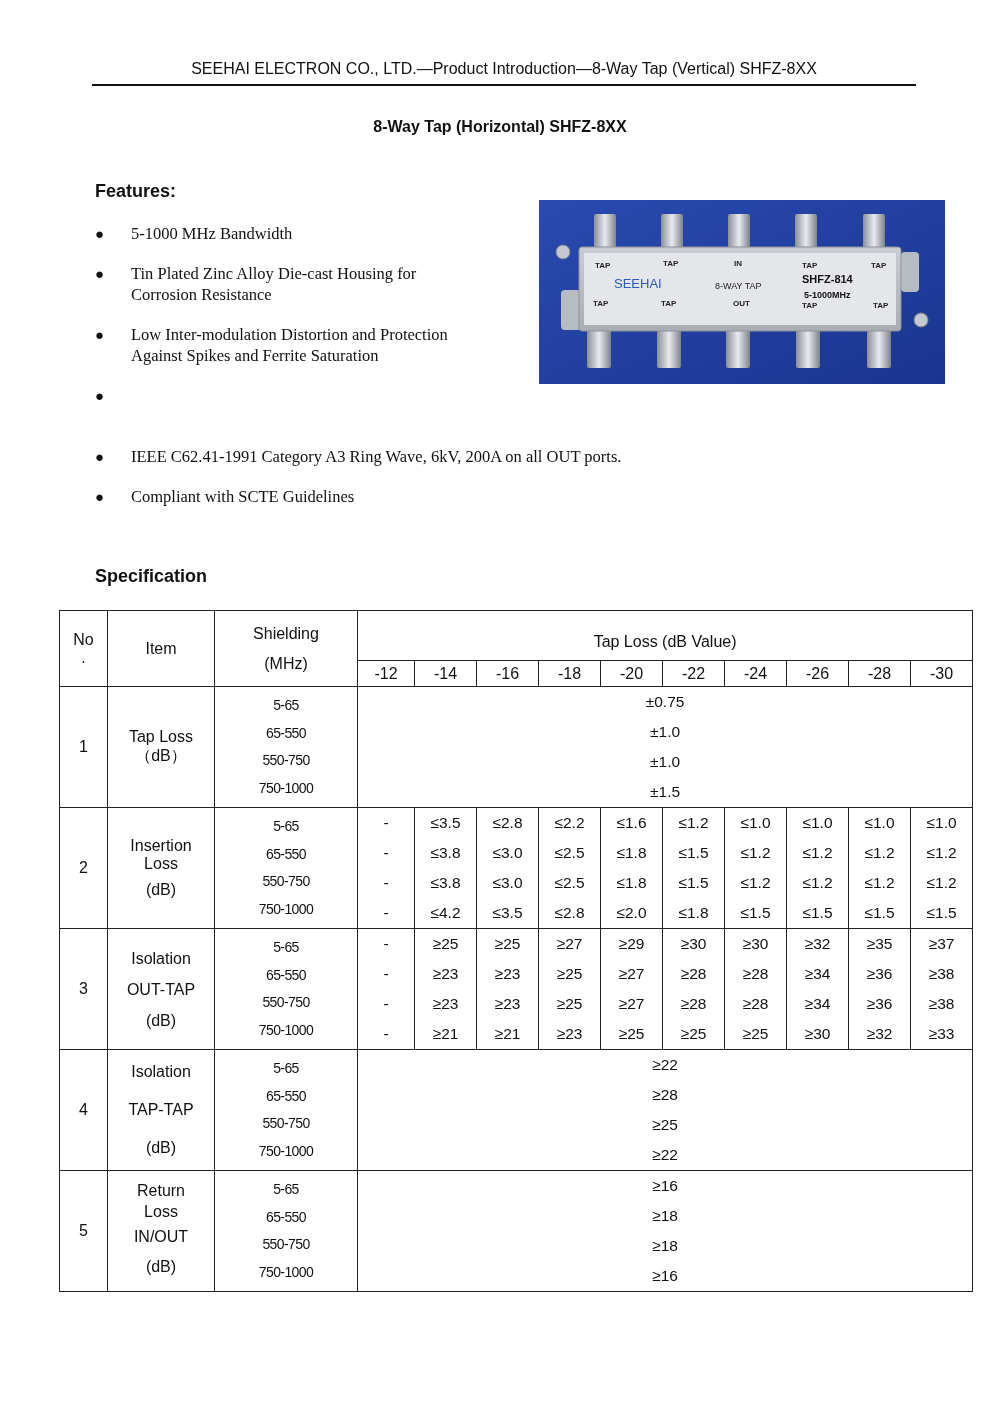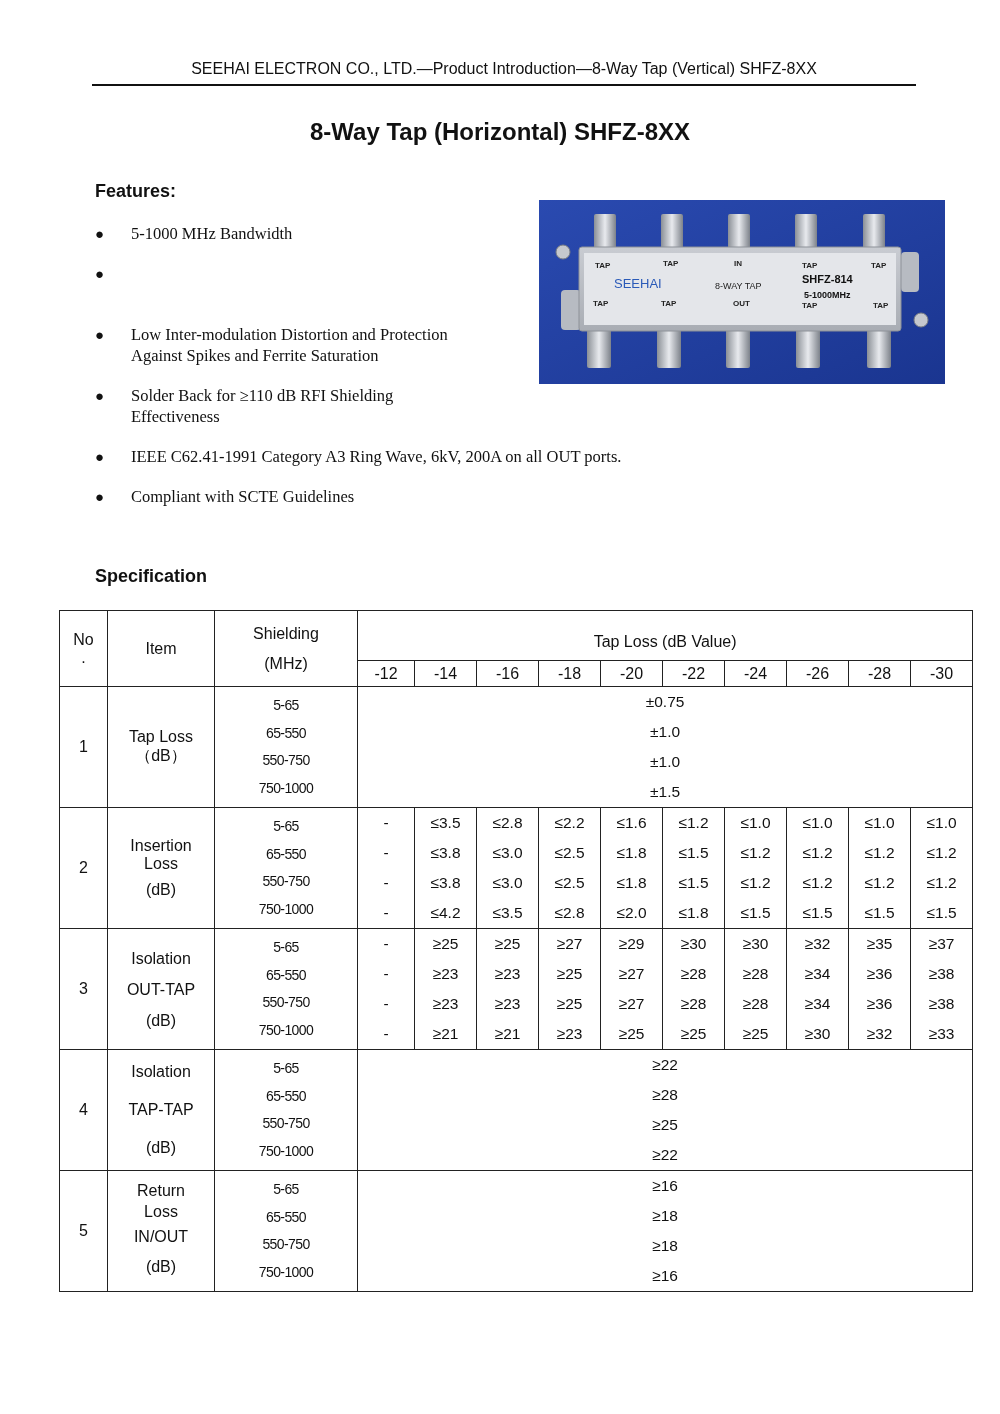--- a/index.html
+++ b/index.html
@@ -1,19 +1,19 @@
 <!DOCTYPE html>
 <html><head>
 <meta charset="utf-8">
 <style>
   html, body { margin: 0; padding: 0; background: #ffffff; }
   body { width: 1000px; height: 1414px; position: relative; overflow: hidden; font-family: "Liberation Sans", sans-serif; color: #111; }
   .header { position: absolute; left: 92px; top: 60px; width: 824px; text-align: center; font-size: 16px; }
   .header-rule { position: absolute; left: 92px; top: 84px; width: 824px; height: 2px; background: #111; }
-  .title { position: absolute; left: 0; top: 118px; width: 1000px; text-align: center; font-size: 24px; font-weight: bold; }
+  .title { position: absolute; left: 0; top: 118px; width: 1000px; text-align: center; font-size: 16px; font-weight: bold; }
   .features-heading { position: absolute; left: 95px; top: 181px; font-size: 18px; font-weight: bold; }
   .feature { position: absolute; left: 95px; font-size: 16.5px; line-height: 21px; display: flex; }
   .feature .bullet { width: 36px; flex: none; font-size: 15px; }
   .feature .text { white-space: pre-line; font-family: Liberation Serif, serif; }
   .photo { position: absolute; left: 539px; top: 200px; width: 406px; height: 184px; background: #84cc16; overflow: hidden; }
   .spec-heading { position: absolute; left: 95px; top: 566px; font-size: 18px; font-weight: bold; }
   table.spec { position: absolute; left: 59px; top: 610px; width: 914px; border-collapse: collapse; table-layout: fixed; font-size: 16px; }
   table.spec td, table.spec th { border: 1.5px solid #222; text-align: center; vertical-align: middle; padding: 0; font-weight: normal; }
   .freq-list div { font-size: 14px; height: 27.5px; line-height: 27.5px; letter-spacing: -0.6px; }
   .val-list div { height: 30px; line-height: 30px; font-size: 15.5px; }
@@ -28,30 +28,30 @@
 <div class="title">8-Way Tap (Horizontal) SHFZ-8XX</div>
 
 <div class="features-heading">Features:</div>
 
 <div class="feature" style="top:223px">
   <span class="bullet">●</span>
   <span class="text">5-1000 MHz Bandwidth</span>
 </div>
 <div class="feature" style="top:263px">
   <span class="bullet">●</span>
+  <span class="text">Tin Plated Zinc Alloy Die-cast Housing for
+Corrosion Resistance</span>
 </div>
 <div class="feature" style="top:324px">
   <span class="bullet">●</span>
   <span class="text">Low Inter-modulation Distortion and Protection
 Against Spikes and Ferrite Saturation</span>
 </div>
 <div class="feature" style="top:385px">
   <span class="bullet">●</span>
-  <span class="text">Solder Back for ≥110 dB RFI Shielding
-Effectiveness</span>
 </div>
 <div class="feature" style="top:446px">
   <span class="bullet">●</span>
   <span class="text">IEEE C62.41-1991 Category A3 Ring Wave, 6kV, 200A on all OUT ports.</span>
 </div>
 <div class="feature" style="top:486px">
   <span class="bullet">●</span>
   <span class="text">Compliant with SCTE Guidelines</span>
 </div>
 

